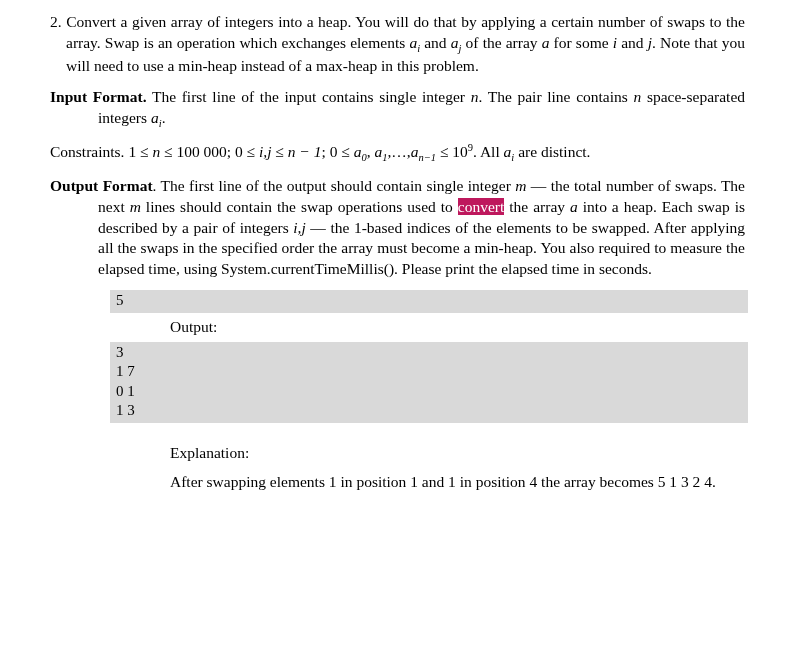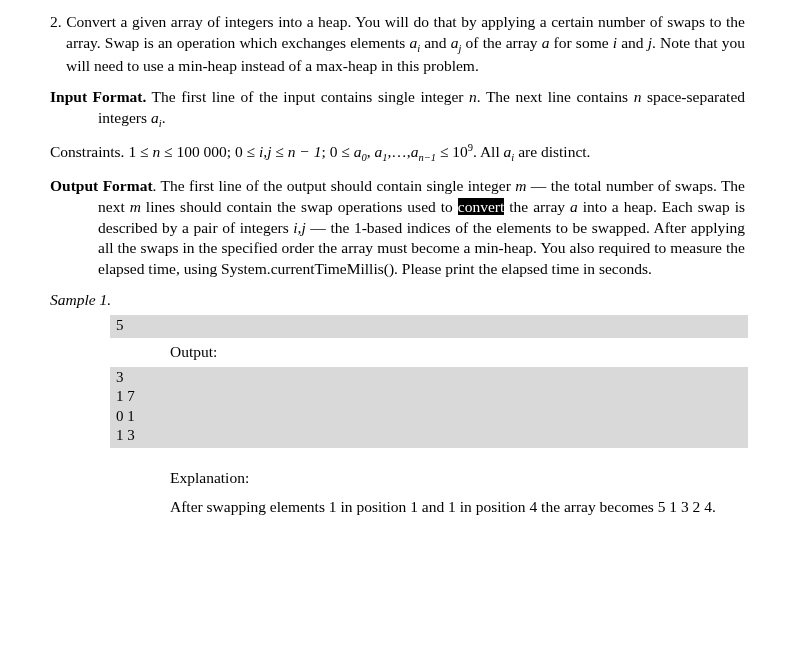--- a/index.html
+++ b/index.html
@@ -40,51 +40,48 @@
   .sub {
     font-size: 10.5px;
     vertical-align: sub;
     font-style: italic;
   }
   .sup {
     font-size: 10.5px;
     vertical-align: super;
   }
   .hl {
-    background: #000000;
+    background: #be185d;
     color: #fff;
   }
   b { font-weight: bold; }
   i { font-style: italic; }
 </style>
 </head>
 <body>
 
 <div class="page">
 
   <p class="para question-start">
     <span>2.</span>
     <span>Convert a given array of integers into a heap. You will do that by applying a certain number of swaps to the array. Swap is an operation which exchanges elements </span><i><span>a</span></i><span class="sub">i</span><span> and </span><i><span>a</span></i><span class="sub">j</span><span> of the array </span><i><span>a</span></i><span> for some </span><i><span>i</span></i><span> and </span><i><span>j</span></i><span>. Note that you will need to use a min-heap instead of a max-heap in this problem.</span>
   </p>
 
   <p class="para" style="padding-left:48px; text-indent:-48px;">
-    <b>Input Format.</b><span> The first line of the input contains single integer </span><i><span>n</span></i><span>. The next line contains </span><i><span>n</span></i><span> space-separated integers </span><i><span>a</span></i><span class="sub">i</span><span>.</span>
+    <b>Input Format.</b><span> The first line of the input contains single integer </span><i><span>n</span></i><span>. The pair line contains </span><i><span>n</span></i><span> space-separated integers </span><i><span>a</span></i><span class="sub">i</span><span>.</span>
   </p>
 
   <p class="para">
     <span>Constraints.</span><span> 1 ≤ </span><i><span>n</span></i><span> ≤ 100 000; 0 ≤ </span><i><span>i,j</span></i><span> ≤ </span><i><span>n − 1</span></i><span>; 0 ≤ </span><i><span>a</span></i><span class="sub">0</span><span>, </span><i><span>a</span></i><span class="sub">1</span><span>,…,</span><i><span>a</span></i><span class="sub">n−1</span><span> ≤ 10</span><span class="sup">9</span><span>. All </span><i><span>a</span></i><span class="sub">i</span><span> are distinct.</span>
   </p>
 
   <p class="para" style="padding-left:48px; text-indent:-48px; text-align:justify;">
     <b>Output Format</b><span>. The first line of the output should contain single integer </span><i><span>m</span></i><span> — the total number of swaps. The next </span><i><span>m</span></i><span> lines should contain the swap operations used to </span><span class="hl">convert</span><span> the array </span><i><span>a</span></i><span> into a heap. Each swap is described by a pair of integers </span><i><span>i,j</span></i><span> — the 1-based indices of the elements to be swapped. After applying all the swaps in the specified order the array must become a min-heap. You also required to measure the elapsed time, using System.currentTimeMillis(). Please print the elapsed time in seconds.</span>
   </p>
 
-  <p class="para" style="margin-bottom:2px;">
-    <i>Sample 1.</i>
-  </p>
 
 
   <div class="codebox">
     <div>5</div>
   </div>
 
   <p class="para indent2" style="margin:4px 0 4px 60px;">Output:</p>
 
   <div class="codebox">
     <div>3</div>

